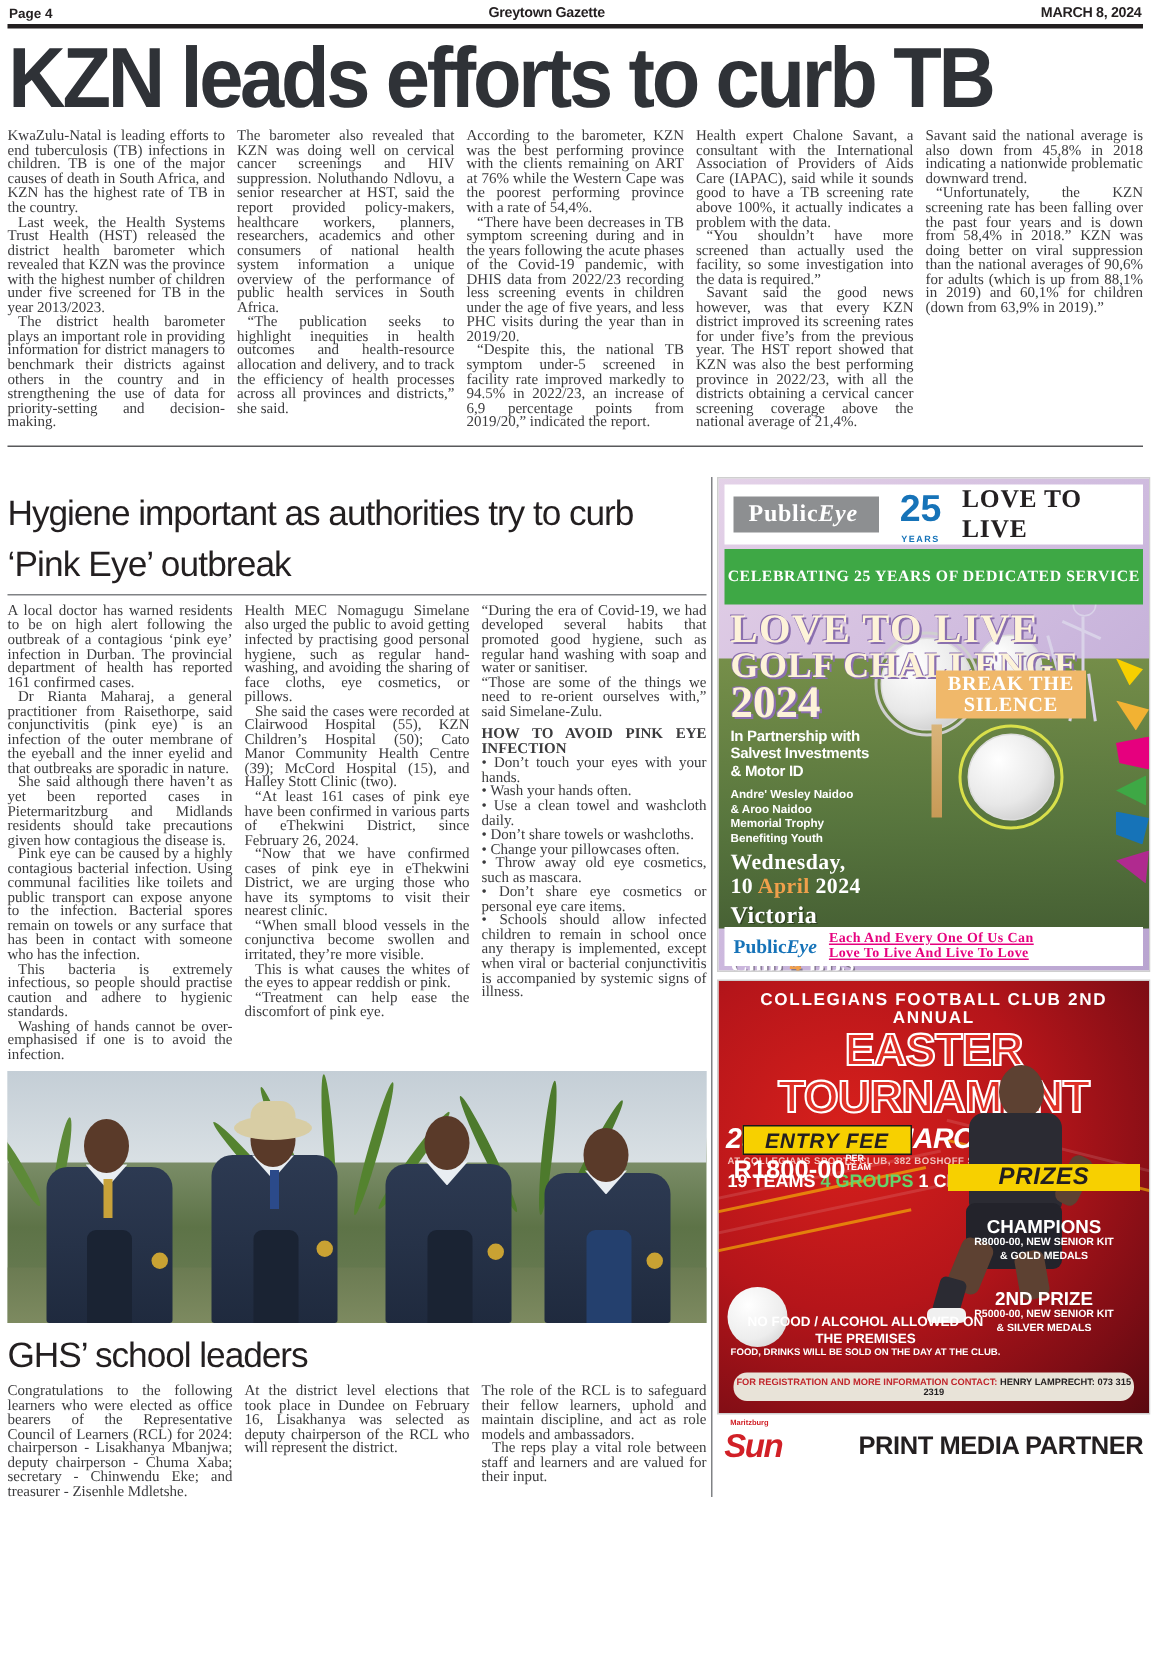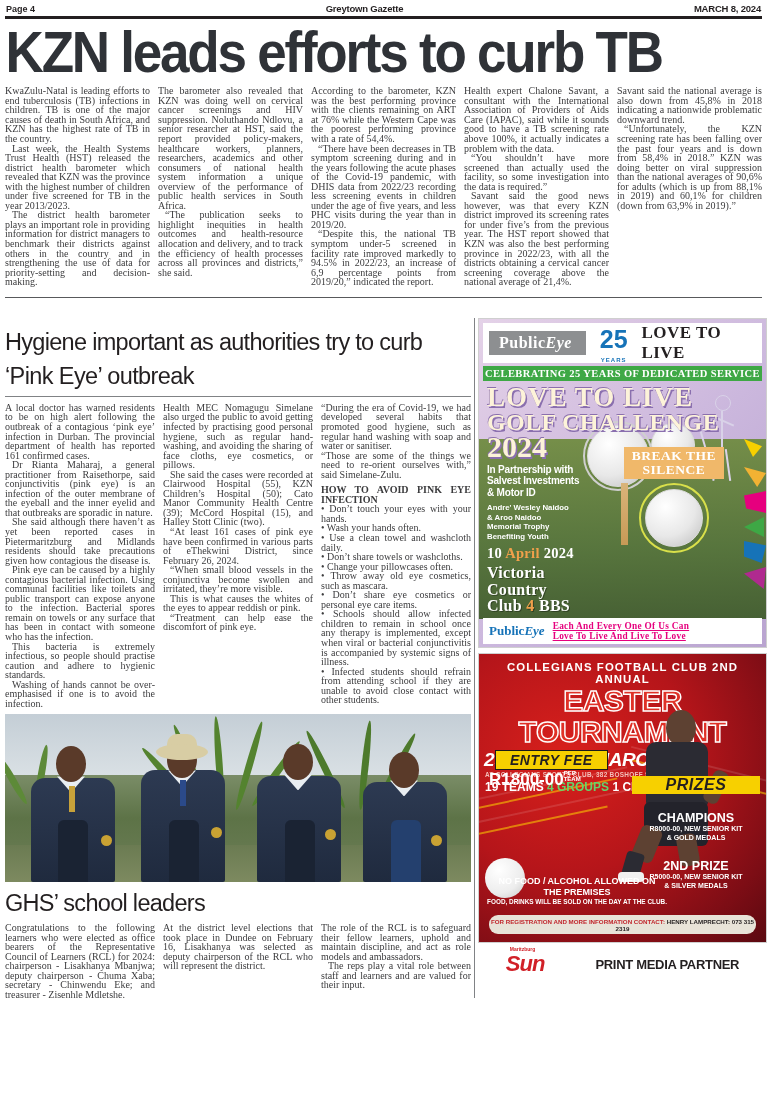--- a/index.html
+++ b/index.html
@@ -164,21 +164,21 @@
   }
   .badge25 .yrs { position:absolute; bottom:-2px; left:50%; transform:translateX(-50%);
                   font-size: 6px; letter-spacing: 1px; color:#1673b8; }
   .l2l {
     font-family: "Liberation Serif", serif; font-weight: bold;
     font-size: 17px; color: #231f20; letter-spacing: .5px;
   }
   .green-bar {
     position: relative; margin: 3px 4px 0 4px; background: #3ea845;
     color: #fff; font-family: "Liberation Serif", serif; font-weight: bold;
-    font-size: 10.5px; text-align: center; padding: 2px 0; letter-spacing: .4px;
+    font-size: 10.5px; text-align: center; padding: 13px 0; letter-spacing: .4px;
   }
   .golf-title {
     position: relative; padding: 4px 6px 0 8px;
     font-family: "Liberation Serif", serif; font-weight: bold;
     color: #fdf3d9; line-height: .95;
     text-shadow: 1.5px 1.5px 0 #8a6fae, -0.6px -0.6px 0 #8a6fae;
   }
   .gl1 { font-size: 27px; letter-spacing: 1px; }
   .gl2 { font-size: 24px; letter-spacing: .4px; }
   .gl3 { font-size: 30px; letter-spacing: 0px; }
@@ -334,21 +334,21 @@
   }
   .sun-logo {
     font-family: "Liberation Sans", sans-serif; font-weight: bold; font-size: 22px;
     color: #d12027; font-style: italic; letter-spacing: -1px; position: relative;
   }
   .sun-logo .tiny {
     position: absolute; top: -5px; left: 4px; font-size: 5px; font-style: normal;
     letter-spacing: 0; color: #d12027;
   }
   .partner-txt {
-    font-family: "Liberation Sans", sans-serif; font-weight: bold; font-size: 13px;
+    font-family: "Liberation Sans", sans-serif; font-weight: bold; font-size: 17px;
     color: #231f20; letter-spacing: -.3px; margin-left: 44px;
   }
 
   .vdiv { position: absolute; left: 474px; top: 318px; width: 1px; height: 680px; background: #808285; }
 </style>
 </head>
 <body>
 
 <div class="page">
 
@@ -402,37 +402,37 @@
         <p>Dr Rianta Maharaj, a general practitioner from Raisethorpe, said conjunctivitis (pink eye) is an infection of the outer membrane of the eyeball and the inner eyelid and that outbreaks are sporadic in nature.</p>
         <p>She said although there haven’t as yet been reported cases in Pietermaritzburg and Midlands residents should take precautions given how contagious the disease is.</p>
         <p>Pink eye can be caused by a highly contagious bacterial infection. Using communal facilities like toilets and public transport can expose anyone to the infection. Bacterial spores remain on towels or any surface that has been in contact with someone who has the infection.</p>
         <p>This bacteria is extremely infectious, so people should practise caution and adhere to hygienic standards.</p>
         <p>Washing of hands cannot be over-emphasised if one is to avoid the infection.</p>
       </div>
       <div class="col">
         <p class="first">Health MEC Nomagugu Simelane also urged the public to avoid getting infected by practising good personal hygiene, such as regular hand-washing, and avoiding the sharing of face cloths, eye cosmetics, or pillows.</p>
         <p>She said the cases were recorded at Clairwood Hospital (55), KZN Children’s Hospital (50); Cato Manor Community Health Centre (39); McCord Hospital (15), and Halley Stott Clinic (two).</p>
         <p>“At least 161 cases of pink eye have been confirmed in various parts of eThekwini District, since February 26, 2024.</p>
+        <p>“Now that we have confirmed cases of pink eye in eThekwini District, we are urging those who have its symptoms to visit their nearest clinic.</p>
         <p>“When small blood vessels in the conjunctiva become swollen and irritated, they’re more visible.</p>
         <p>This is what causes the whites of the eyes to appear reddish or pink.</p>
         <p>“Treatment can help ease the discomfort of pink eye.</p>
       </div>
       <div class="col bullets">
         <p class="first">“During the era of Covid-19, we had developed several habits that promoted good hygiene, such as regular hand washing with soap and water or sanitiser.</p>
         <p>“Those are some of the things we need to re-orient ourselves with,” said Simelane-Zulu.</p>
         <p class="subhead">HOW TO AVOID PINK EYE INFECTION</p>
         <p>• Don’t touch your eyes with your hands.</p>
         <p>• Wash your hands often.</p>
         <p>• Use a clean towel and washcloth daily.</p>
         <p>• Don’t share towels or washcloths.</p>
         <p>• Change your pillowcases often.</p>
         <p>• Throw away old eye cosmetics, such as mascara.</p>
         <p>• Don’t share eye cosmetics or personal eye care items.</p>
         <p>• Schools should allow infected children to remain in school once any therapy is implemented, except when viral or bacterial conjunctivitis is accompanied by systemic signs of illness.</p>
-        <p>• Infected students should refrain from attending school if they are unable to avoid close contact with other students.</p>
       </div>
     </div>
 
     <div class="photo" style="margin-top:6px">
       <div class="sky"></div>
       <div class="ground"></div>
 
       <div class="frond" style="left:200px;top:4px;transform:rotate(-22deg);height:92px;"></div>
       <div class="frond" style="left:214px;top:2px;transform:rotate(-4deg);height:96px;"></div>
       <div class="frond" style="left:228px;top:4px;transform:rotate(16deg);height:92px;"></div>
@@ -554,20 +554,21 @@
       </div>
 
       <div class="golf-names">
         <div>Andre' Wesley Naidoo</div>
         <div>&amp; Aroo Naidoo</div>
         <div>Memorial Trophy</div>
         <div>Benefiting Youth</div>
       </div>
 
       <div class="golf-date">
+        <div>Wednesday,</div>
         <div><span>10 </span><span class="or">April</span><span> 2024</span></div>
       </div>
 
       <div class="golf-venue">
         <div>Victoria</div>
         <div>Country</div>
         <div><span>Club </span><span class="or">4</span><span> BBS</span></div>
       </div>
 
       <div class="golf-contact">

